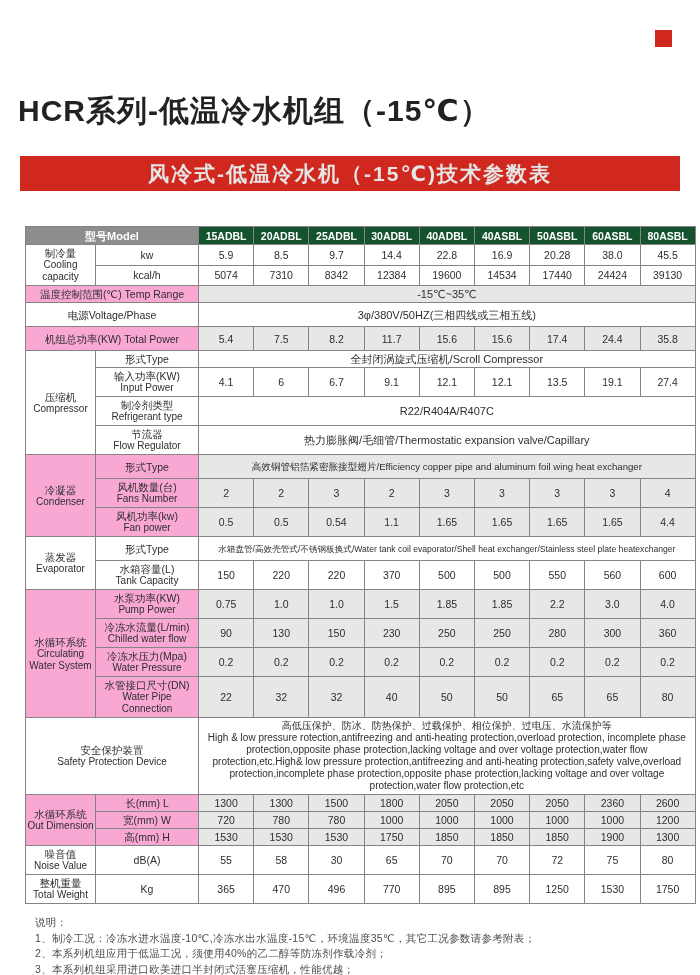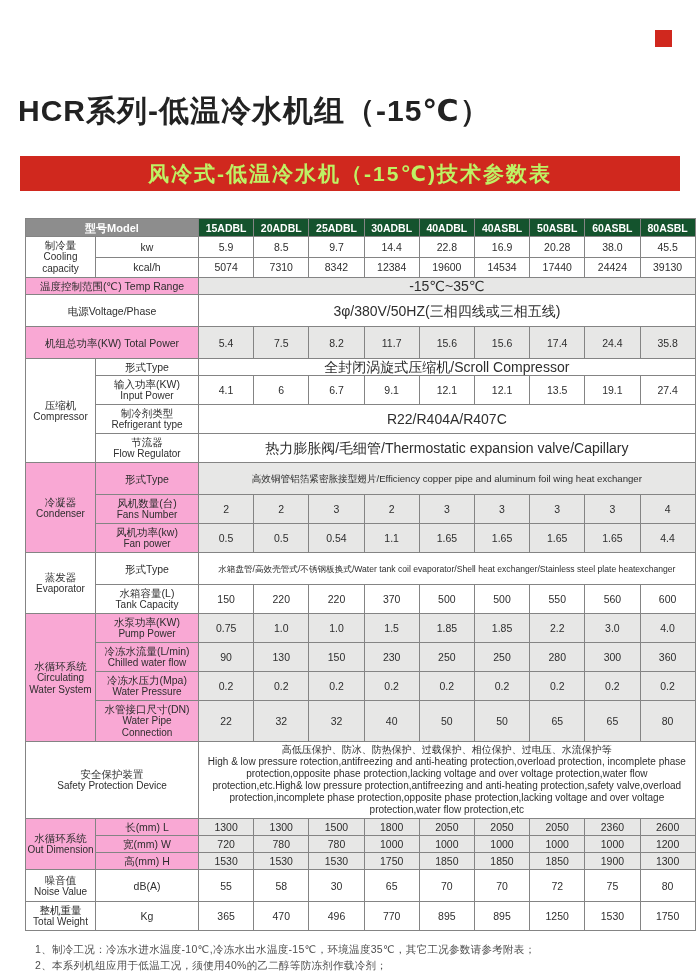--- a/index.html
+++ b/index.html
@@ -4,40 +4,40 @@
 <style>
   * { margin:0; padding:0; box-sizing:border-box; }
   body { background:#fff; font-family:"Liberation Sans","DejaVu Sans",sans-serif; }
   .page { position:relative; width:700px; height:975px; background:#ffffff; overflow:hidden; }
   .corner-square { position:absolute; top:30px; left:655px; width:17px; height:17px; background:#d0281e; }
 
   .head-block { padding:92px 0 0 18px; }
   .main-title { font-size:30px; font-weight:600; color:#222; letter-spacing:1px; line-height:38px; }
   .sub-title { font-size:13px; color:#333; margin-top:3px; letter-spacing:0.2px; }
 
-  .banner { margin:26px 20px 0 20px; height:35px; background:#d0281e; color:#bef264;
+  .banner { margin:26px 20px 0 20px; height:35px; background:#d0281e; color:#e5e5e5;
             display:flex; align-items:center; justify-content:center;
             font-size:21px; font-weight:bold; letter-spacing:2px; }
 
-  table.spec { margin:27px 0 0 25px; width:670px; border-collapse:collapse; table-layout:fixed;
+  table.spec { margin:35px 0 0 25px; width:670px; border-collapse:collapse; table-layout:fixed;
                font-size:10.5px; color:#2e2e2e; }
   table.spec td { border:1px solid #848484; text-align:center; vertical-align:middle;
                   padding:2px 1px; line-height:12px; overflow:hidden; }
   td.modelhdr { background:#8d8d8d; color:#fff; font-weight:bold; font-size:11px; }
   td.model    { background:#14532d; color:#fff; font-weight:bold; font-size:10.5px; border:1px solid #ffffff; }
   tr.hdr td   { border-top:1px solid #848484; border-bottom:1px solid #848484; height:18px; }
   td .en { font-size:10px; }
   .w td { background:#ffffff; }
   .g td.glabel, .g td.slabel { background:#f9a8d4; }
   .g td.val, .g td.span-val { background:#e7e7e6; }
   td.glabel { font-size:10.5px; }
-  td.span-val { font-size:14px; }
+  td.span-val { font-size:11px; }
   td.safety-text { text-align:left; padding:4px 6px; font-size:10px; line-height:13.2px; }
   tr.r-sm td { height:17px; }
-  tr.r-md td { height:32px; }
+  tr.r-md td { height:24px; }
   tr.r-lg td { height:27px; }
   tr.r-xl td { height:34px; }
 
   .notes { margin:11px 0 0 35px; font-size:10.5px; color:#4c4c4c; line-height:15.5px; letter-spacing:0.3px; }
 </style>
 </head>
 <body>
 
 <div class="page">
   <div class="corner-square"></div>
@@ -368,18 +368,19 @@
           <td class="val">895</td>
           <td class="val">895</td>
           <td class="val">1250</td>
           <td class="val">1530</td>
           <td class="val">1750</td>
         </tr>
   </tbody>
     </table>
 
   <div class="notes">
+    <div>说明：</div>
     <div>1、制冷工况：冷冻水进水温度-10℃,冷冻水出水温度-15℃，环境温度35℃，其它工况参数请参考附表；</div>
     <div>2、本系列机组应用于低温工况，须使用40%的乙二醇等防冻剂作载冷剂；</div>
     <div>3、本系列机组采用进口欧美进口半封闭式活塞压缩机，性能优越；</div>
 
   </div>
 </div>
 
 </body></html>

